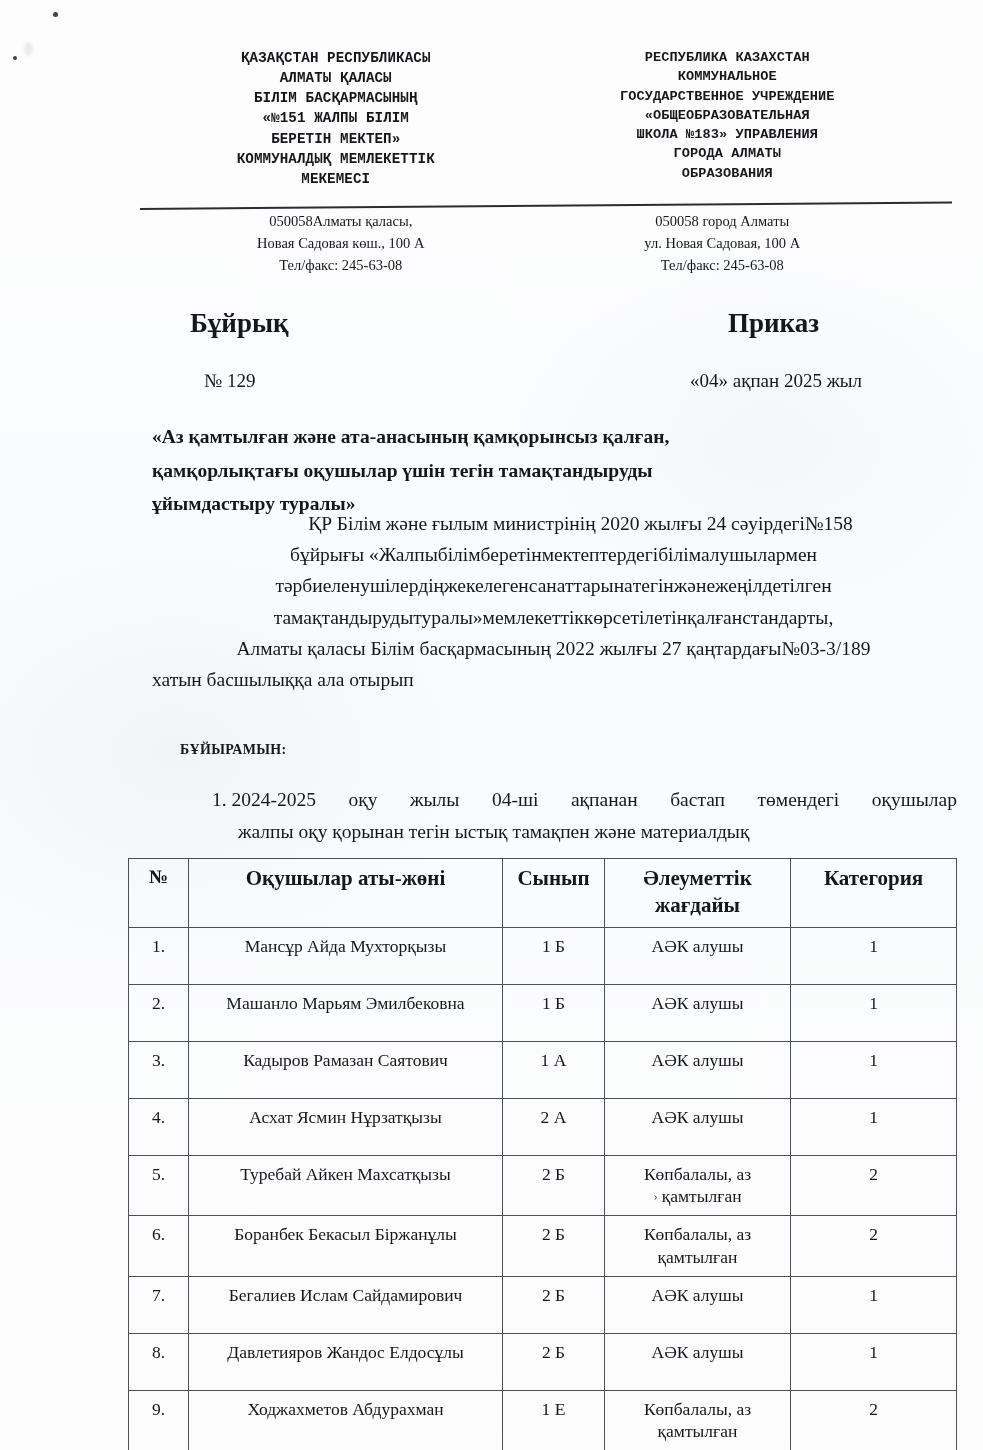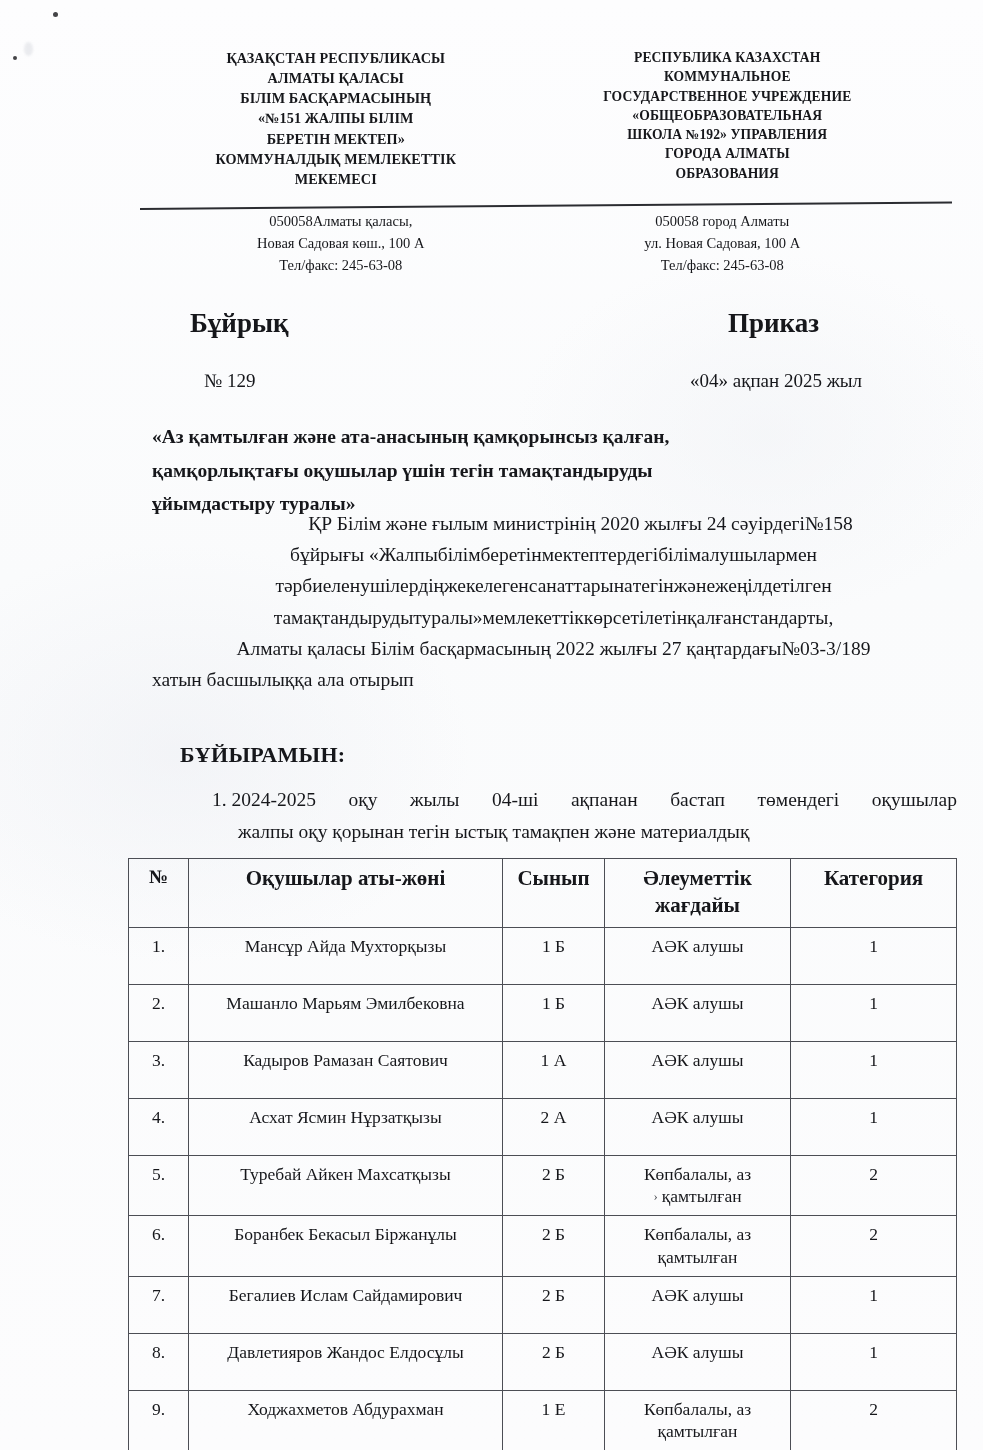--- a/index.html
+++ b/index.html
@@ -37,20 +37,21 @@
   }
 
   
   .letterhead {
     position: absolute;
     top: 48px;
     left: 0;
     right: 0;
     display: flex;
     justify-content: space-between;
+    font-family: Liberation Mono, monospace;
   }
   .lh-col {
     width: 420px;
     text-align: center;
     font-weight: bold;
     font-size: 14.5px;
     line-height: 1.42;
     letter-spacing: .1px;
   }
   .lh-col.kaz { margin-left: 140px; }
@@ -152,21 +153,21 @@
     justify-content: center;
   }
   .pre-line.just > span { white-space: pre; }
   .pre-indent { padding-left: 54px; }
 
   
   .command {
     position: absolute;
     left: 180px;
     top: 742px;
-    font-size: 22px;
+    font-size: 14px;
     font-weight: bold;
     letter-spacing: .3px;
   }
   .item1 {
     position: absolute;
     left: 212px;
     top: 784px;
     width: 745px;
     font-size: 19.5px;
     line-height: 1.62;
@@ -250,21 +251,21 @@
       <span class="lh-line">«№151 ЖАЛПЫ БІЛІМ</span>
       <span class="lh-line">БЕРЕТІН МЕКТЕП»</span>
       <span class="lh-line">КОММУНАЛДЫҚ МЕМЛЕКЕТТІК</span>
       <span class="lh-line">МЕКЕМЕСІ</span>
     </div>
     <div class="lh-col rus">
       <span class="lh-line">РЕСПУБЛИКА КАЗАХСТАН</span>
       <span class="lh-line">КОММУНАЛЬНОЕ</span>
       <span class="lh-line">ГОСУДАРСТВЕННОЕ УЧРЕЖДЕНИЕ</span>
       <span class="lh-line">«ОБЩЕОБРАЗОВАТЕЛЬНАЯ</span>
-      <span class="lh-line">ШКОЛА №192» УПРАВЛЕНИЯ</span>
+      <span class="lh-line">ШКОЛА №183» УПРАВЛЕНИЯ</span>
       <span class="lh-line">ГОРОДА АЛМАТЫ</span>
       <span class="lh-line">ОБРАЗОВАНИЯ</span>
     </div>
   </div>
 
   <div class="rule"></div>
 
   <div class="addresses">
     <div class="addr-col kaz">
       <span class="addr-line">050058Алматы  қаласы,</span>

